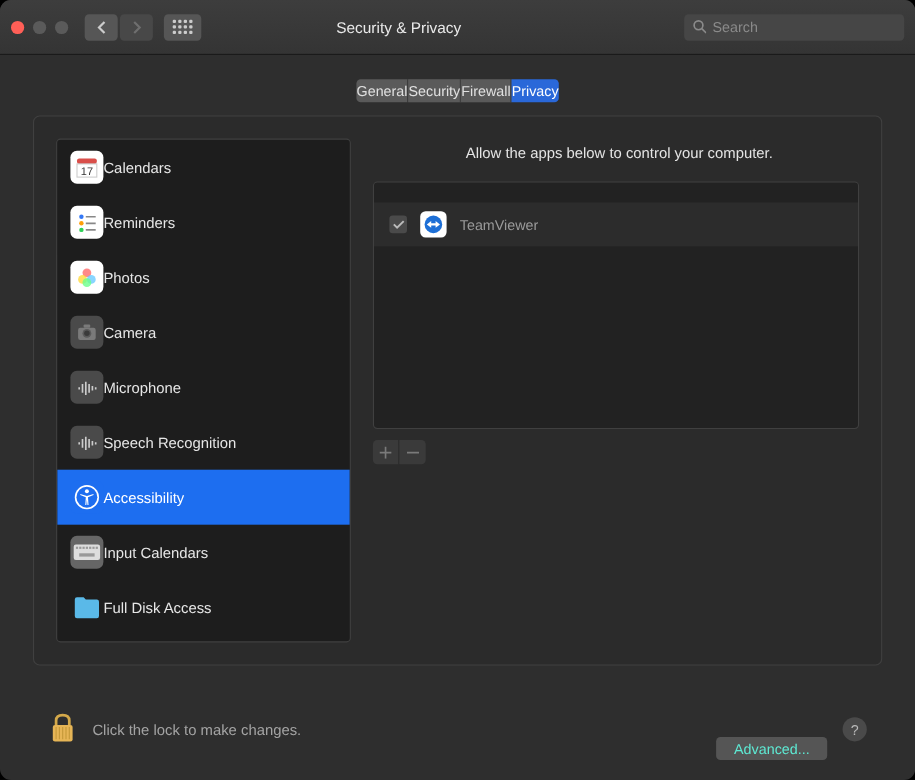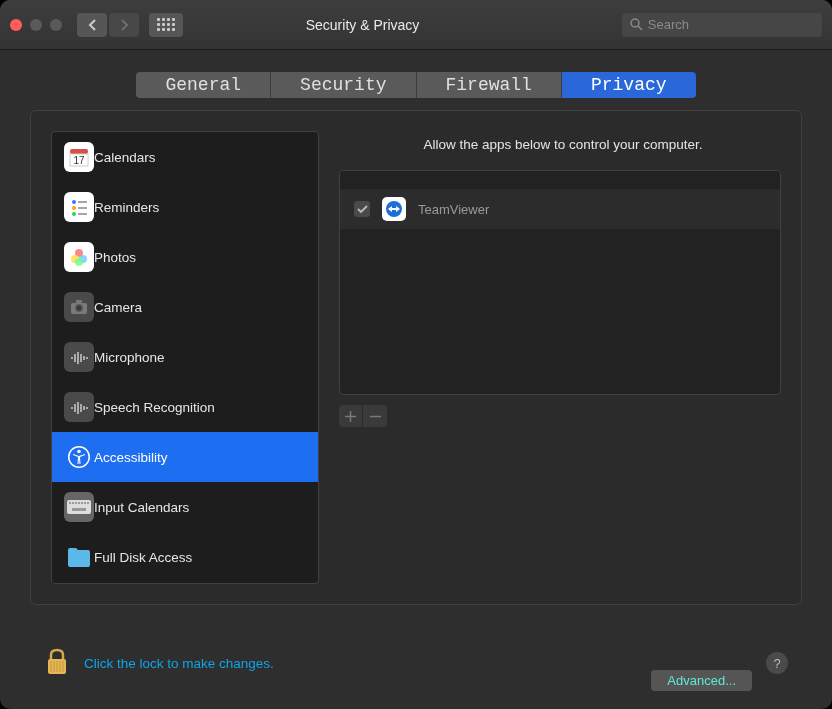--- a/index.html
+++ b/index.html
@@ -88,26 +88,25 @@
     }
     .search-wrap input::placeholder { color: #8a8a8a; }
 
     .content { flex: 1; padding: 22px 30px 0 30px; display: flex; flex-direction: column; }
 
     .tabs {
       display: flex;
       margin: 0 auto 12px auto;
     }
     .tab {
-      padding: 3px 29px;
+      padding: 3px 0;
       background: #5a5a5a;
       color: #e0e0e0;
-      font-size: 18px;
+      font-size: 13px;
       border-right: 1px solid #3c3c3c;
-      font-family: Liberation Mono, monospace;
     }
     .tab:first-child { border-radius: 4px 0 0 4px; }
     .tab:last-child { border-radius: 0 4px 4px 0; border-right: none; }
     .tab.active { background: #2a68d9; color: #fff; }
 
     .panel {
       flex: 1;
       border: 1px solid #404040;
       border-radius: 6px;
       background: #2b2b2b;
@@ -192,21 +191,21 @@
     .ar-btn:first-child { border-radius: 4px 0 0 4px; border-right: 1px solid #2a2a2a; }
     .ar-btn:last-child { border-radius: 0 4px 4px 0; }
 
     .footer {
       display: flex;
       align-items: center;
       padding: 10px 14px 18px 14px;
       gap: 14px;
     }
     .lock-icon { width: 26px; }
-    .footer-text { flex: 1; color: #0ea5e9; font-size: 13.5px; }
+    .footer-text { flex: 1; color: #a3a3a3; font-size: 13.5px; }
     .adv-btn {
       background: #555;
       color: #5eead4;
       padding: 3px 16px;
       border-radius: 4px;
       font-size: 13px;
       margin-top: 35px;
     }
     .help-btn {
       width: 22px; height: 22px;

